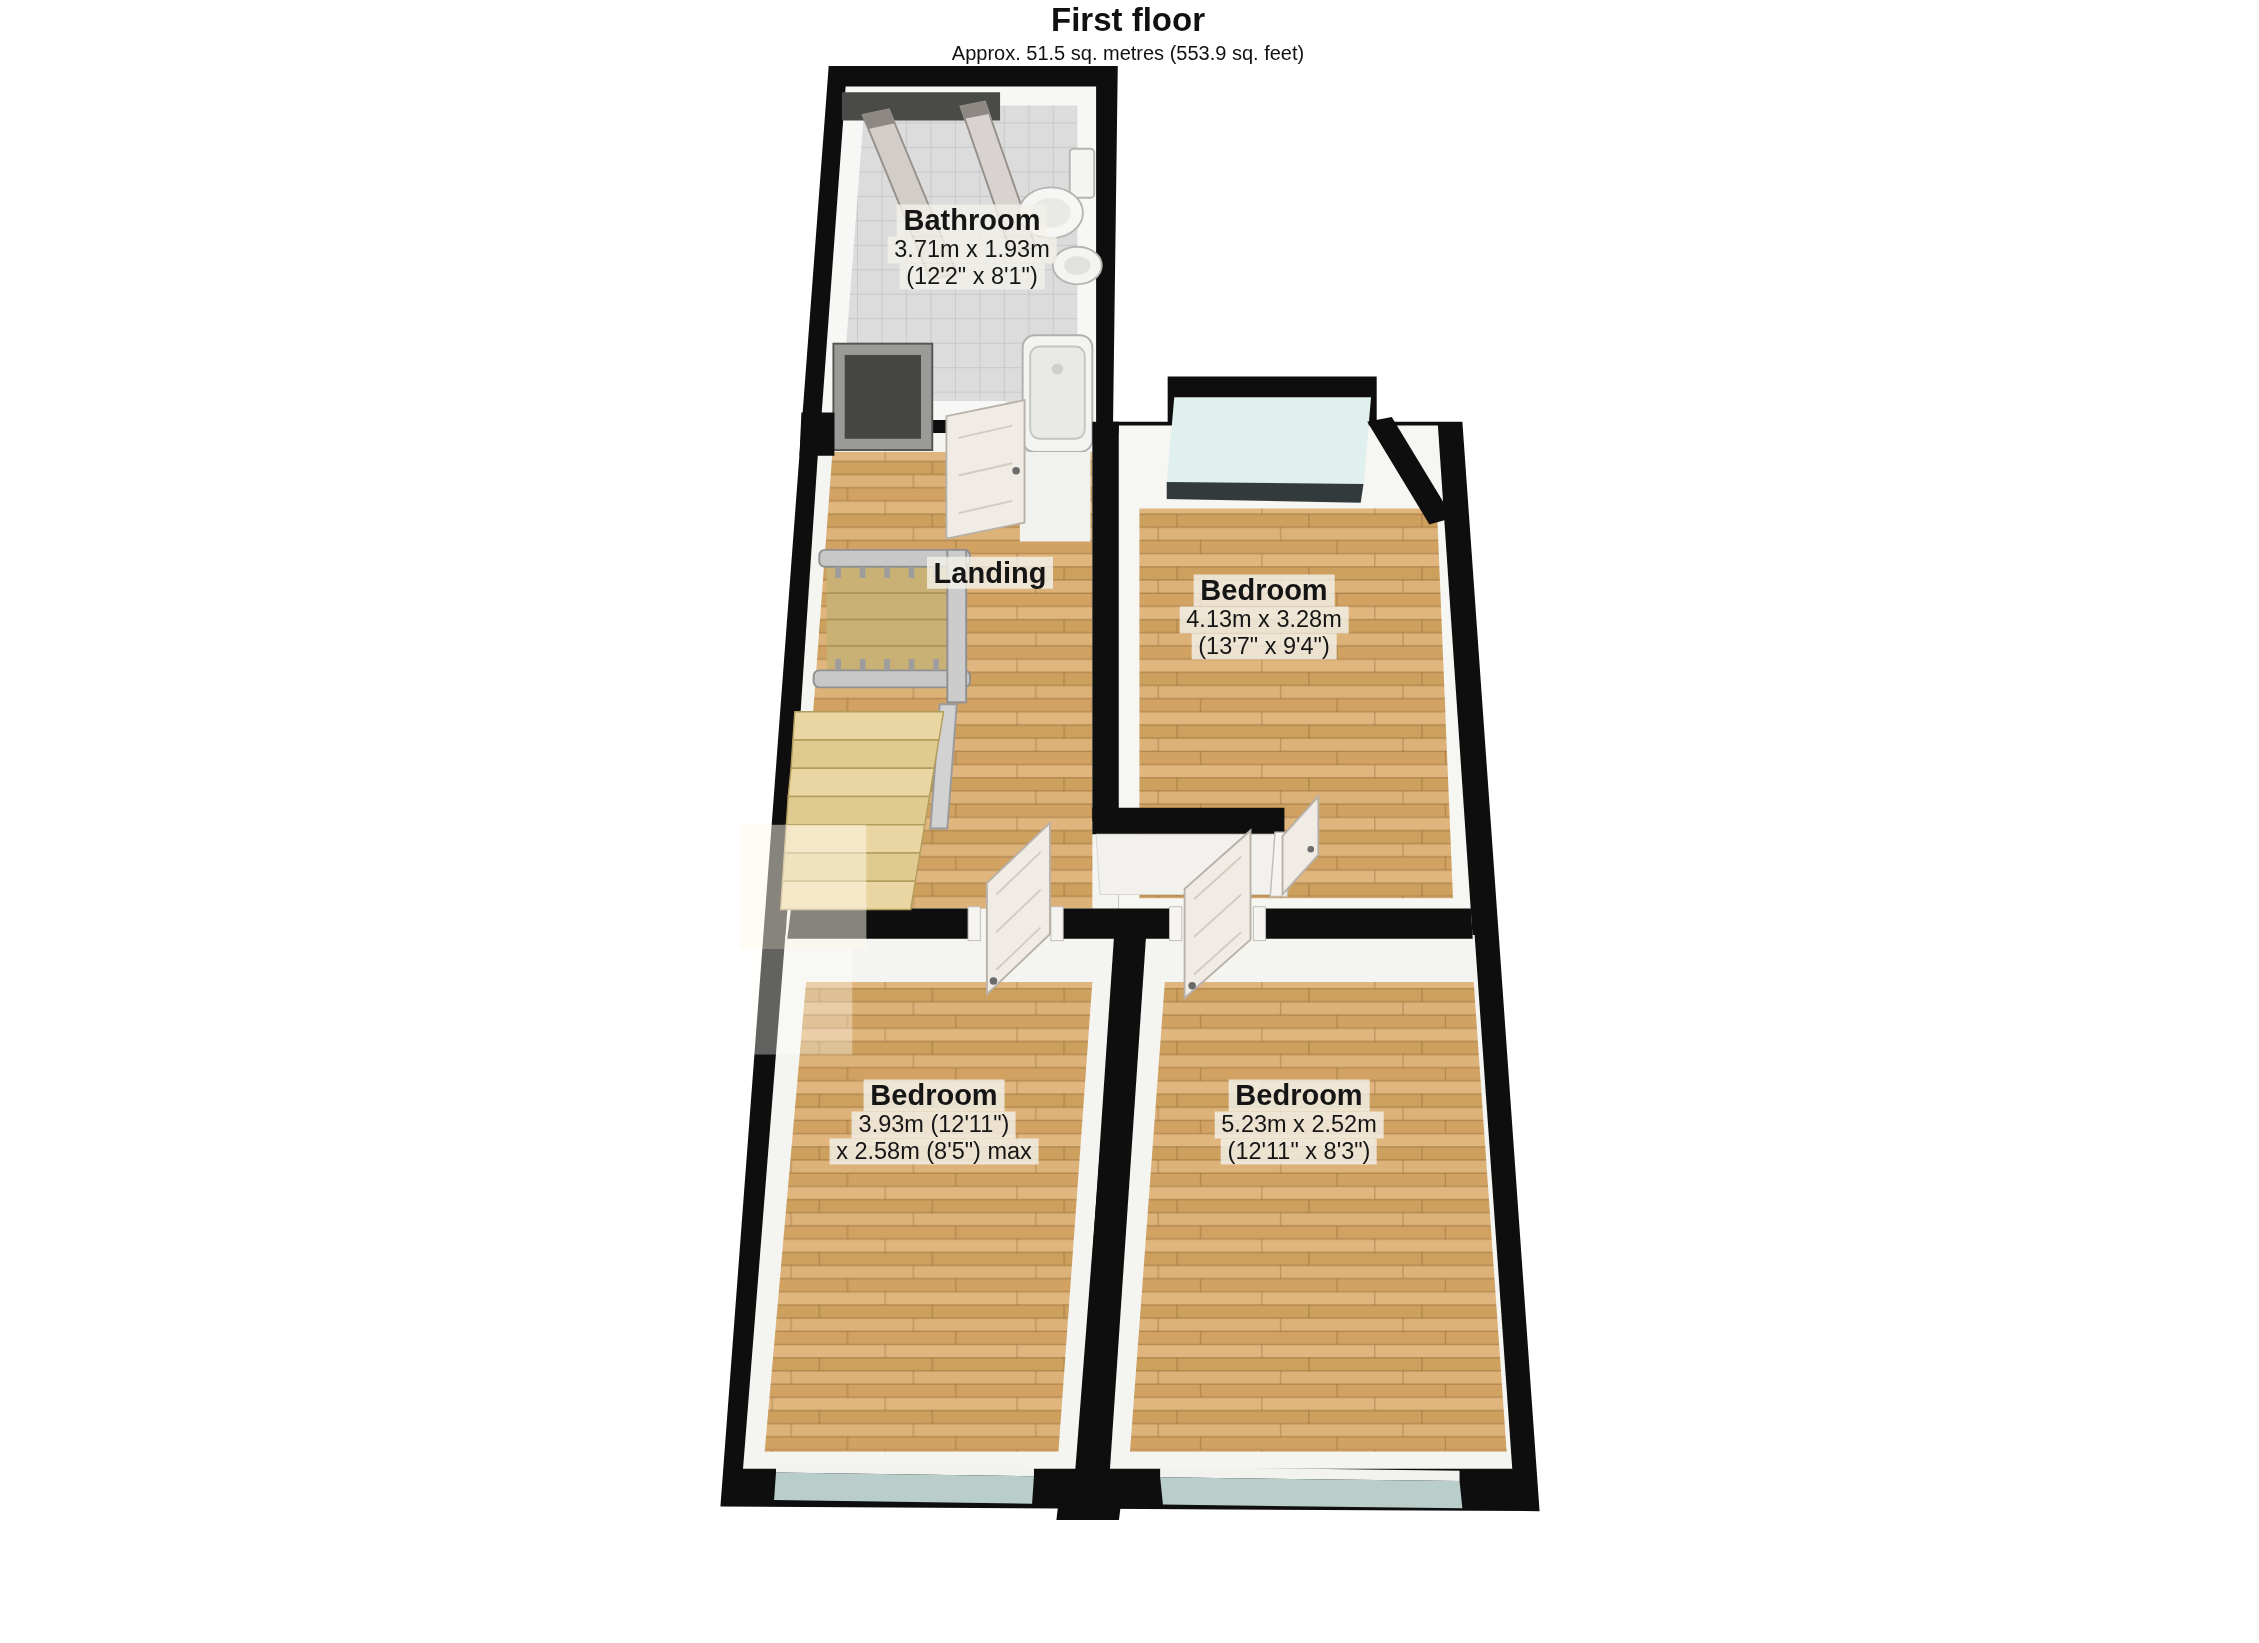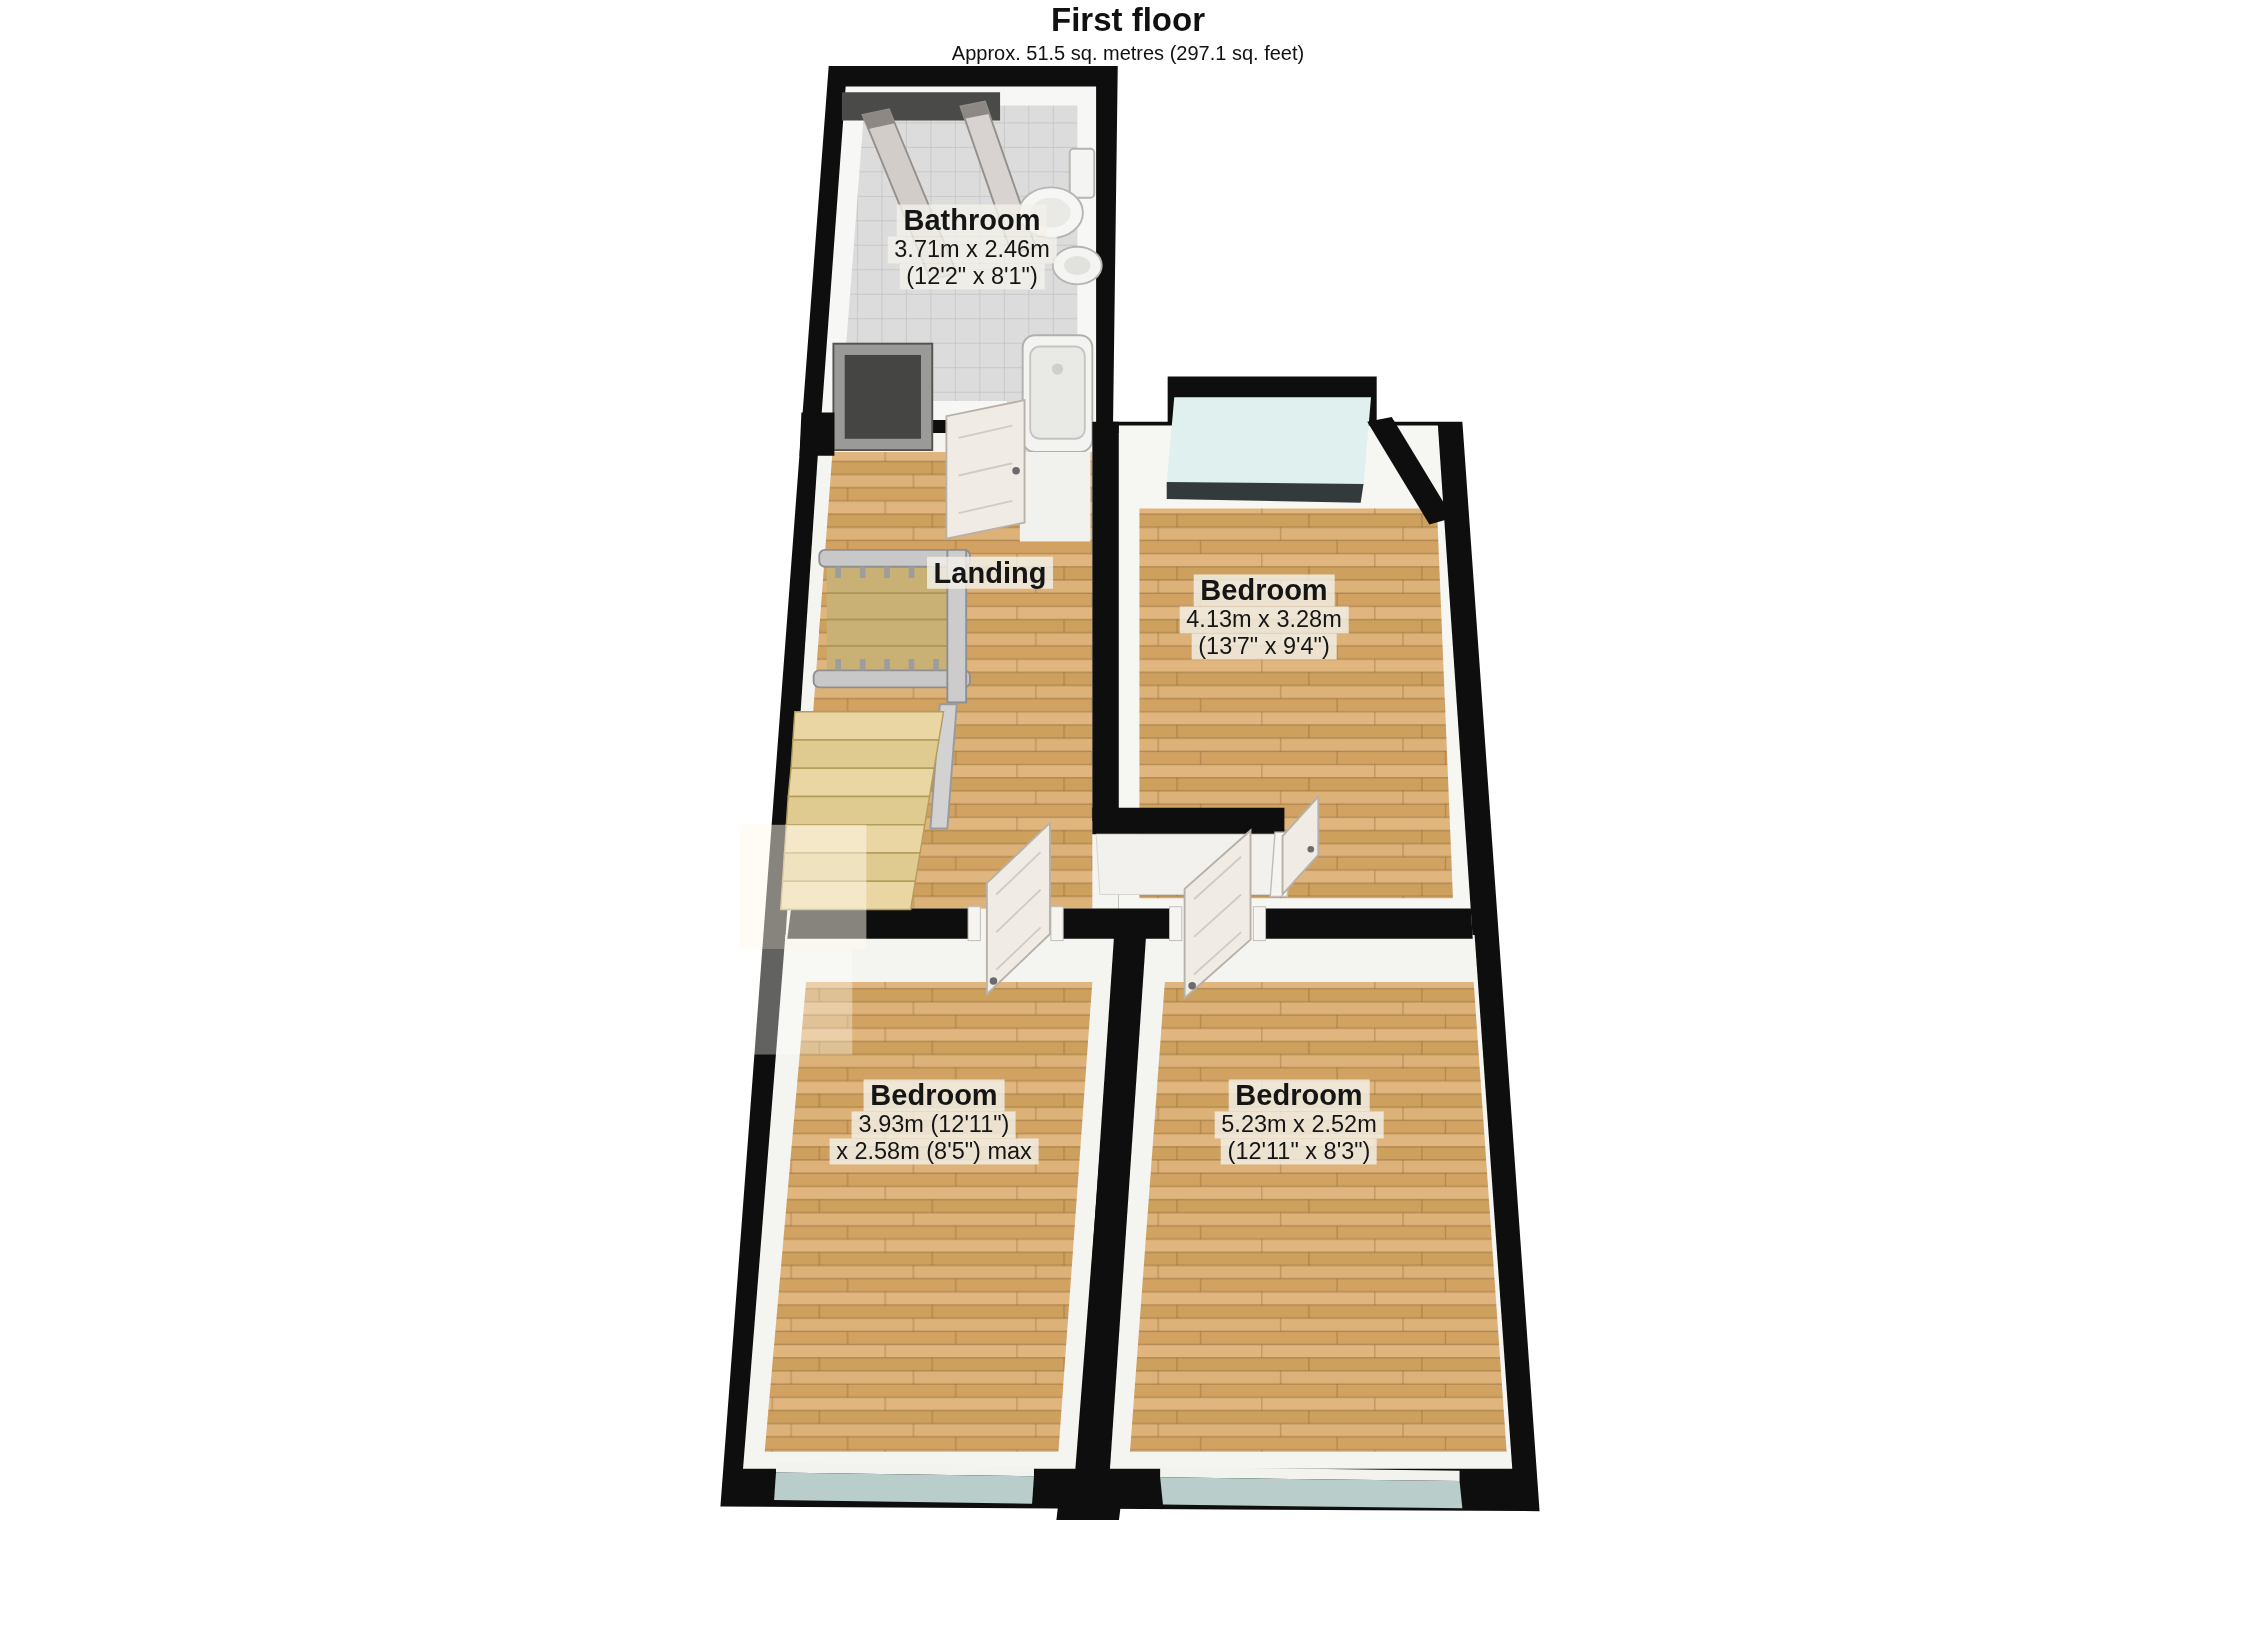--- a/index.html
+++ b/index.html
@@ -20,21 +20,21 @@
   .lbl-bed1{left:1264px;top:617px;}
   .lbl-bed2{left:934px;top:1122px;}
   .lbl-bed3{left:1299px;top:1122px;}
 </style>
 </head>
 <body>
 
 <div id="stage">
 
   <div class="plan-title">First floor</div>
-  <div class="plan-subtitle">Approx. 51.5 sq. metres (297.1 sq. feet)</div>
+  <div class="plan-subtitle">Approx. 51.5 sq. metres (553.9 sq. feet)</div>
 
   <svg id="plan-svg" viewBox="0 0 2400 1745" xmlns="http://www.w3.org/2000/svg">
     <defs>
       <pattern id="wood" width="260" height="56" patternUnits="userSpaceOnUse">
         <rect width="260" height="56" fill="#d7a96e"></rect>
         <rect y="0" width="260" height="14" fill="#ddb279"></rect>
         <rect y="14" width="260" height="14" fill="#d1a262"></rect>
         <rect y="28" width="260" height="14" fill="#e0b67e"></rect>
         <rect y="42" width="260" height="14" fill="#cda05e"></rect>
         <path d="M0 0H260 M0 14H260 M0 28H260 M0 42H260 M0 56H260" stroke="rgba(110,70,25,0.32)" stroke-width="1.5" fill="none"></path>
@@ -164,21 +164,21 @@
     </g>
 
     <g>
       <rect x="786" y="876" width="134" height="132" fill="rgba(255,250,238,0.5)"></rect>
       <rect x="792" y="1008" width="113" height="112" fill="rgba(255,255,248,0.35)"></rect>
     </g>
   </svg>
 
   <div class="room-label lbl-bathroom">
     <span class="line name">Bathroom</span><br>
-    <span class="line dims">3.71m x 2.46m</span><br>
+    <span class="line dims">3.71m x 1.93m</span><br>
     <span class="line dims">(12'2" x 8'1")</span>
   </div>
 
   <div class="room-label lbl-landing">
     <span class="line name">Landing</span>
   </div>
 
   <div class="room-label lbl-bed1">
     <span class="line name">Bedroom</span><br>
     <span class="line dims">4.13m x 3.28m</span><br>

